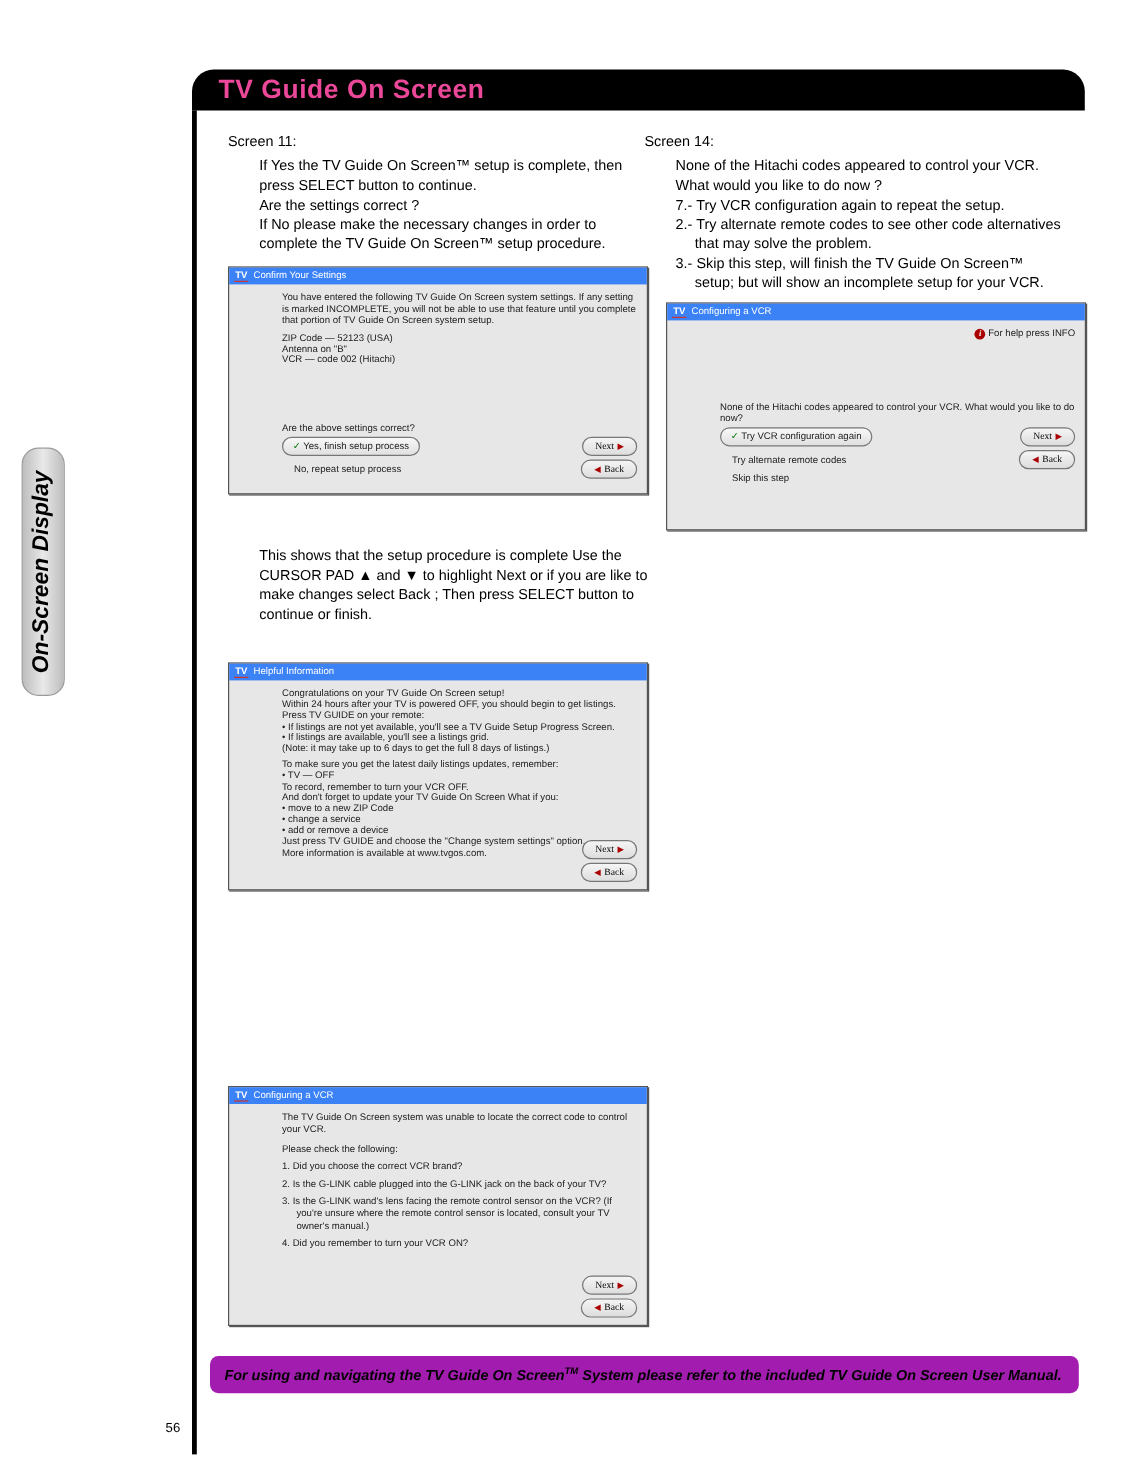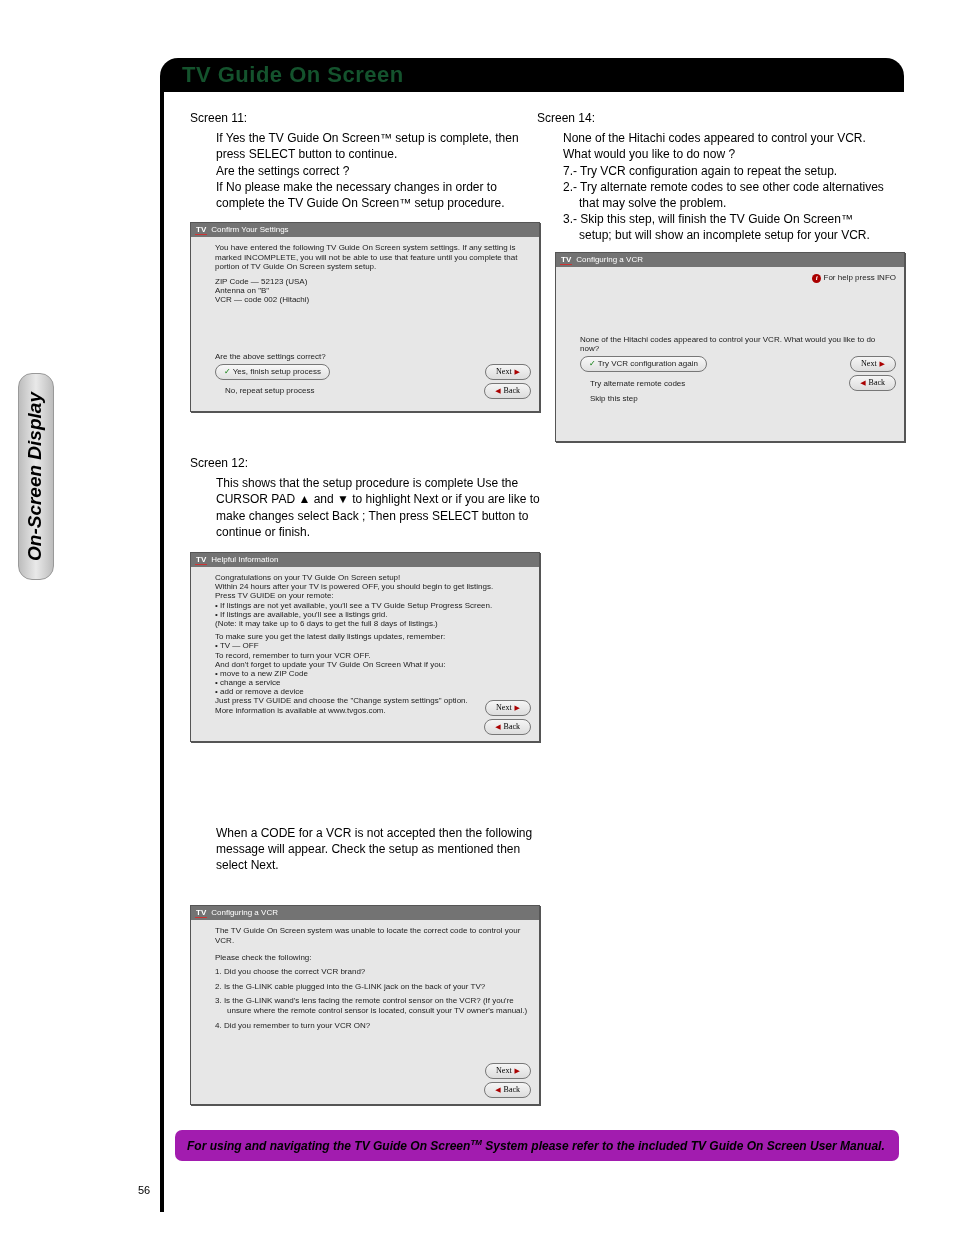--- a/index.html
+++ b/index.html
@@ -23,21 +23,21 @@
     right: 50px;
     top: 58px;
     height: 34px;
     background: #000;
     border-radius: 18px 18px 0 0;
   }
   .header-title {
     position: absolute;
     left: 182px;
     top: 58px;
-    color: #14532d;
+    color: #ec4899;
     font-weight: 900;
     font-size: 22px;
     line-height: 34px;
     font-family: Arial Black, Arial, sans-serif;
     letter-spacing: 0.5px;
   }
   .vert-line {
     position: absolute;
     left: 160px;
     top: 92px;
@@ -79,35 +79,35 @@
   .screenshot {
     position: absolute;
     box-sizing: border-box;
     background: #e7e7e7;
     border: 1px solid #555;
     box-shadow: 1px 1px 0 #555;
     font-size: 8px;
     color: #222;
   }
   .ss-titlebar {
-    background: #737373;
+    background: #3b82f6;
     color: #fff;
     height: 14px;
     line-height: 14px;
     font-size: 8px;
     padding-left: 4px;
     display: flex;
     align-items: center;
     gap: 4px;
   }
   .tv-logo {
     display:inline-block; font-weight:900; font-size:8px; line-height:8px;
     border-bottom: 1px solid #c33; padding: 0 1px;
   }
-  .ss-body { padding: 6px 8px 4px 24px; }
+  .ss-body { padding: 6px 8px 4px 24px; margin-left: 20px; }
   .pill {
     border: 1px solid #777;
     border-radius: 10px;
     background: linear-gradient(#f5f5f5,#ddd);
     padding: 0 10px;
     height: 14px;
     line-height: 14px;
     font-size: 8px;
     display: inline-flex;
     align-items: center;
@@ -189,32 +189,28 @@
       <div class="sec-body">
         <div>If Yes the TV Guide On Screen™ setup is complete, then press SELECT button to continue.</div>
         <div>Are the settings correct ?</div>
         <div>If No please make the necessary changes in order to complete the TV Guide On Screen™ setup procedure.</div>
       </div>
     </div>
   </div>
 
   <div class="col left" style="top:455px;">
     <div class="sec">
-      <div class="sec-title">Screen 12:</div>
       <div class="sec-body">
         <div>This shows that the setup procedure is complete Use the CURSOR PAD ▲ and ▼ to highlight Next or if you are like to make changes select Back ; Then press SELECT button to continue or finish.</div>
       </div>
     </div>
   </div>
 
   <div class="col left" style="top:825px;">
     <div class="sec">
-      <div class="sec-body">
-        <div>When a CODE for a VCR is not accepted then the following message will appear. Check the setup as mentioned then select Next.</div>
-      </div>
     </div>
   </div>
 
   <div class="col right" style="top:110px;">
     <div class="sec">
       <div class="sec-title">Screen 14:</div>
       <div class="sec-body">
         <div>None of the Hitachi codes appeared to control your VCR. What would you like to do now ?</div>
         <div>7.- Try VCR configuration again to repeat the setup.</div>
         <div style="padding-left:16px; text-indent:-16px;">2.- Try alternate remote codes to see other code alternatives that may solve the problem.</div>

